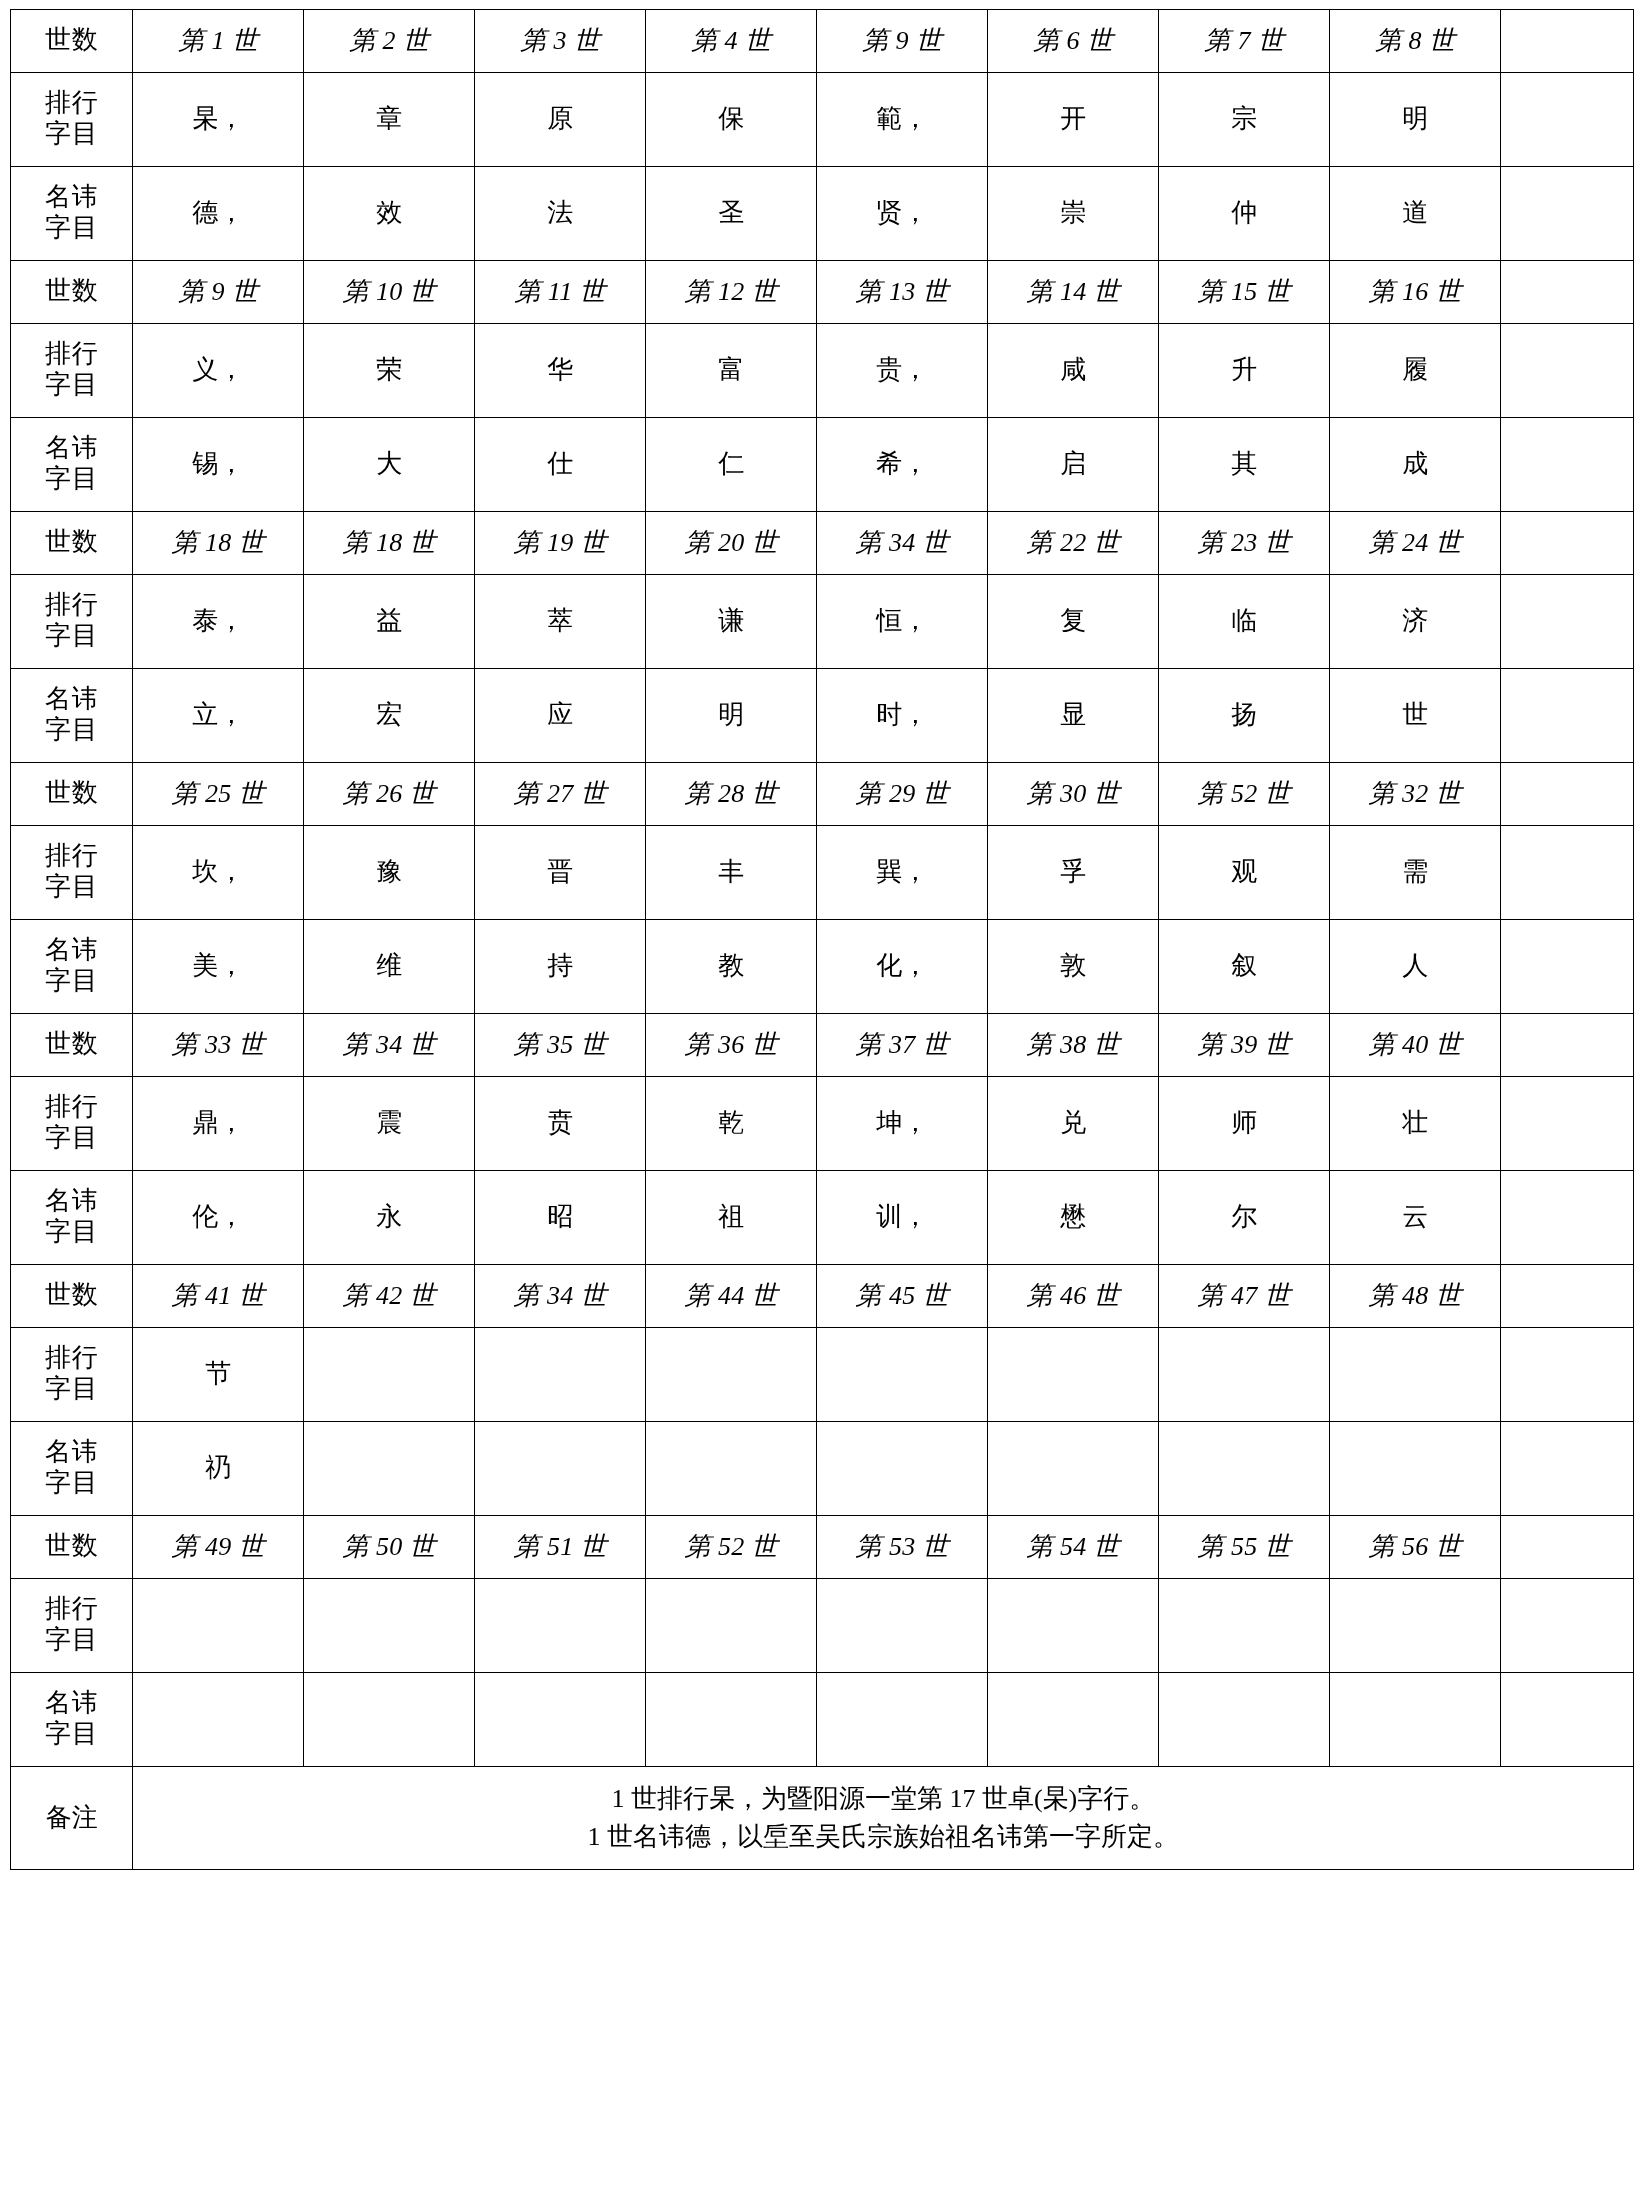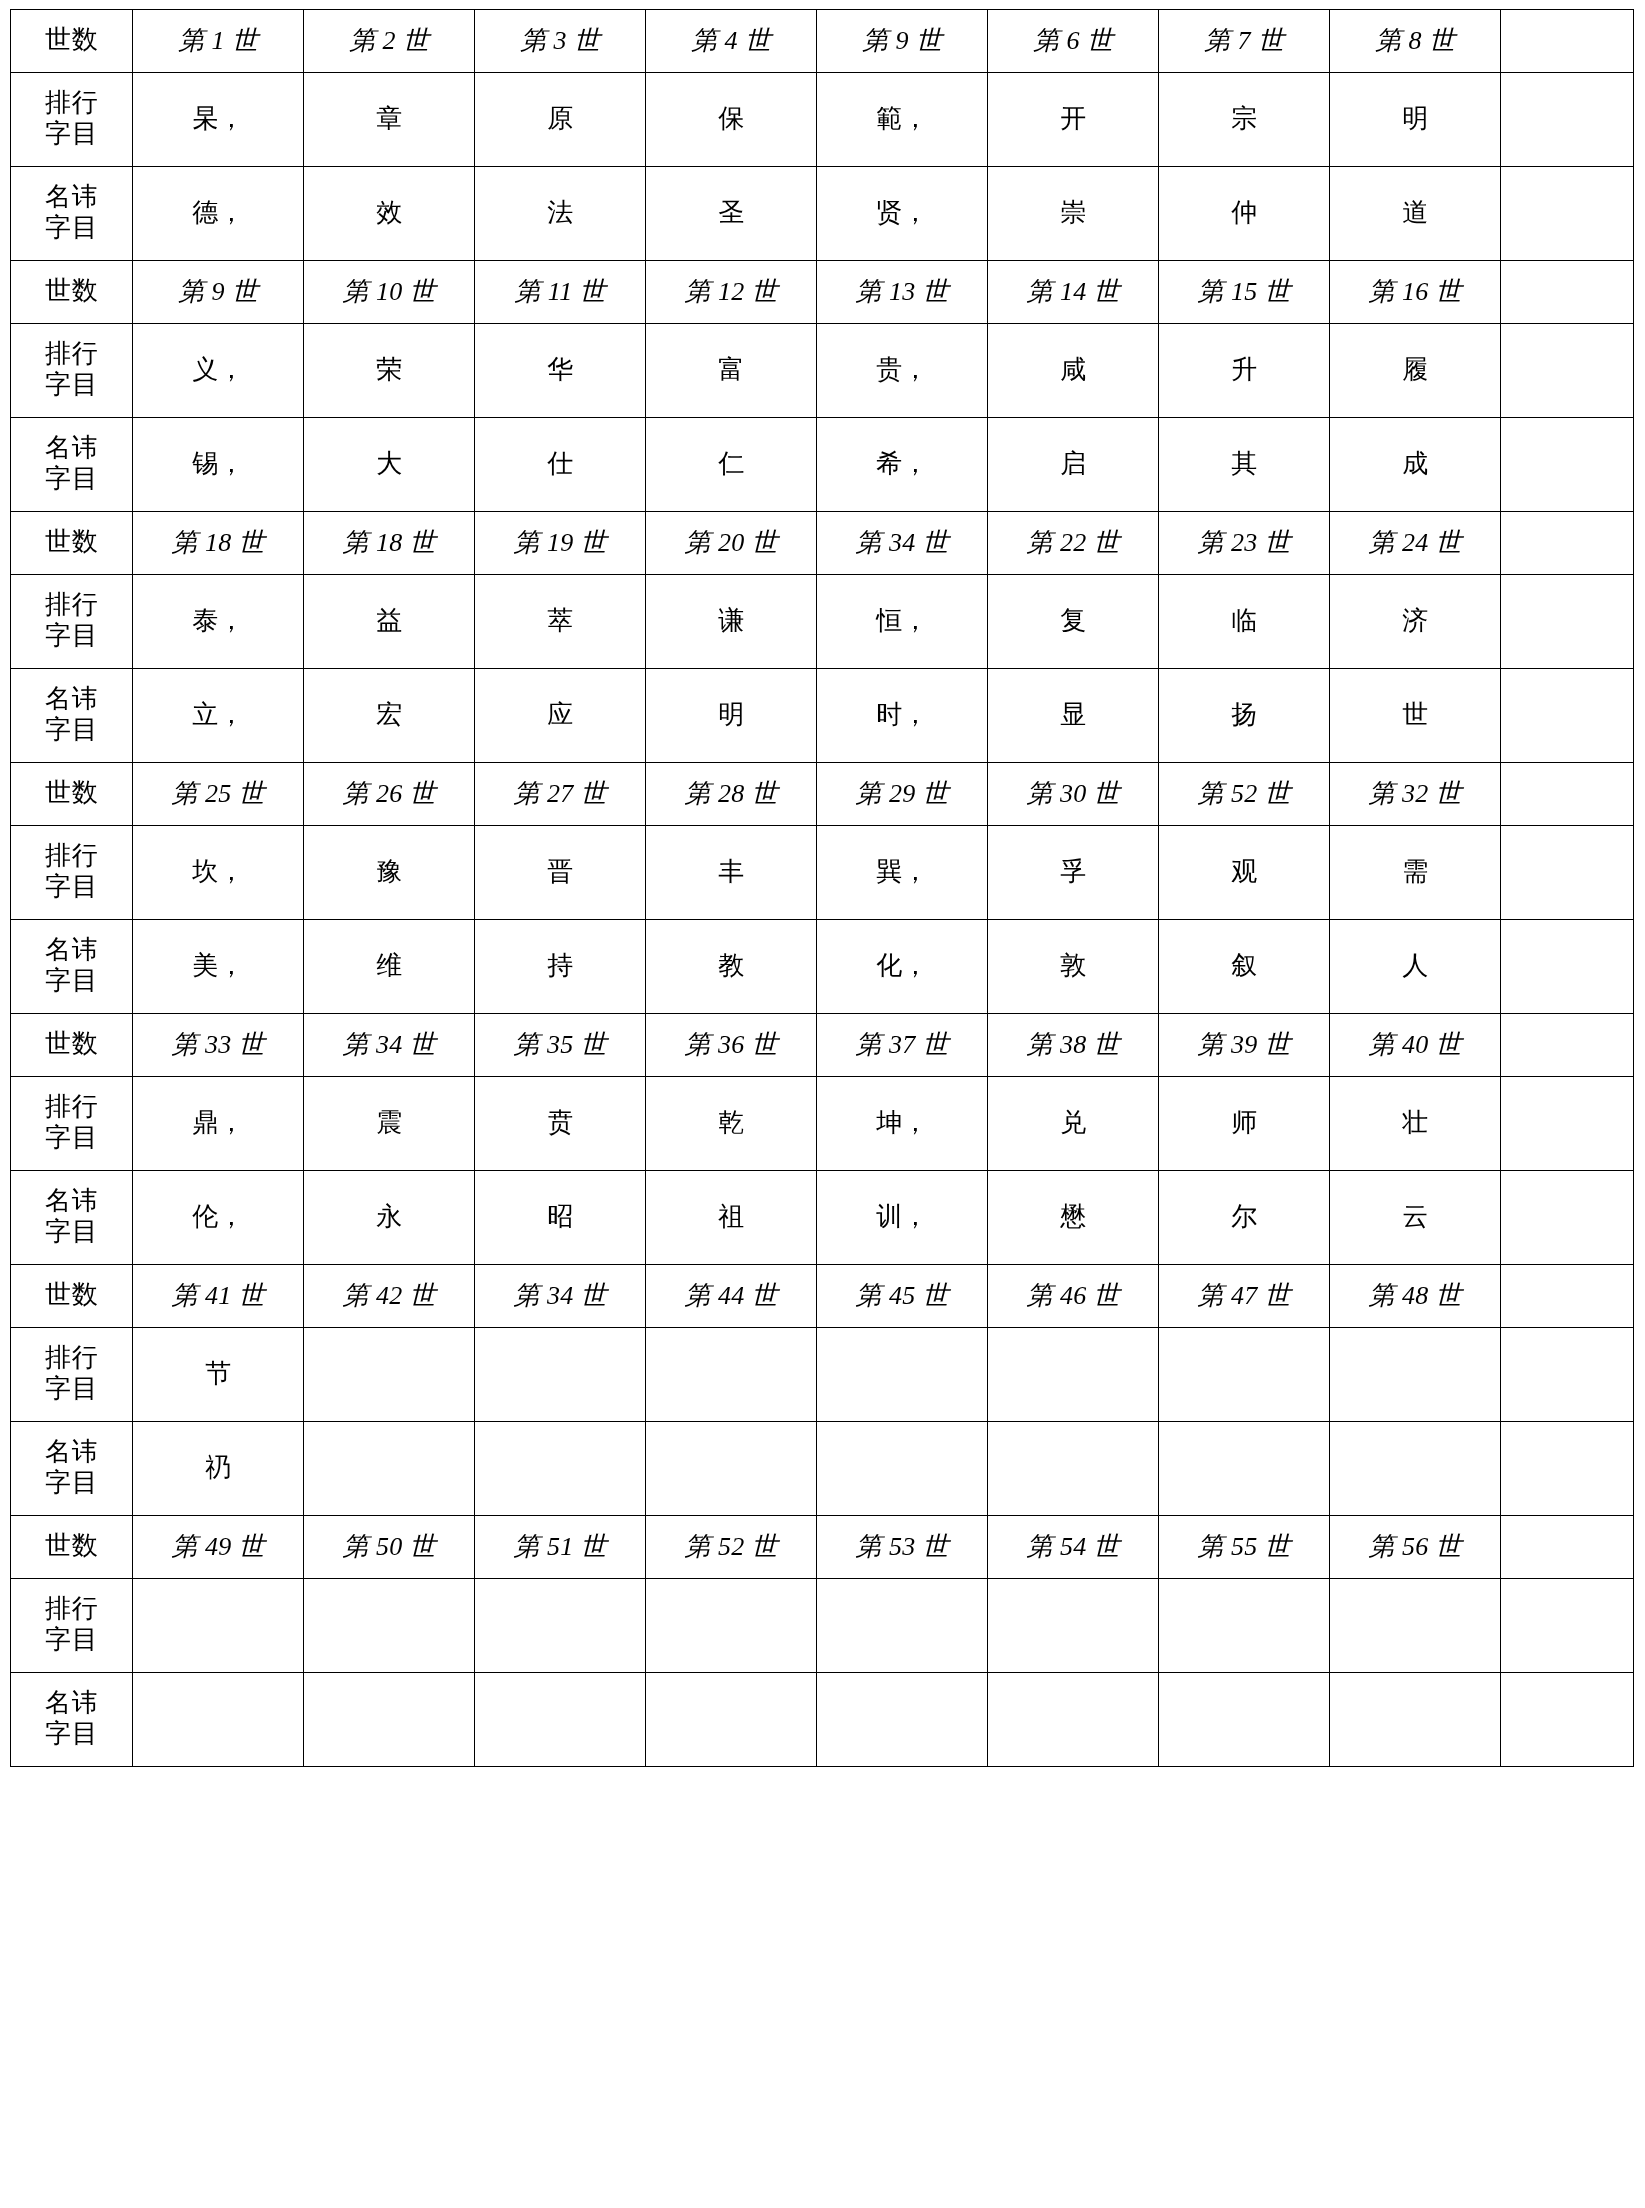--- a/index.html
+++ b/index.html
@@ -408,17 +408,24 @@
         <td class="char-cell"></td>
         <td class="char-cell"></td>
         <td class="char-cell"></td>
         <td class="char-cell"></td>
         <td class="char-cell"></td>
         <td class="char-cell"></td>
         <td class="char-cell"></td>
         <td class="empty-tail"></td>
       </tr>
 
+      <tr class="note-row">
+        <td class="note-label">备注</td>
+        <td class="note-body" colspan="9">
+          <span class="note-line">1 世排行杲，为暨阳源一堂第 17 世卓(杲)字行。</span>
+          <span class="note-line">1 世名讳德，以垕至吴氏宗族始祖名讳第一字所定。</span>
+        </td>
+      </tr>
 
     </tbody>
   </table>
 </div>
 
 
 </body></html>

